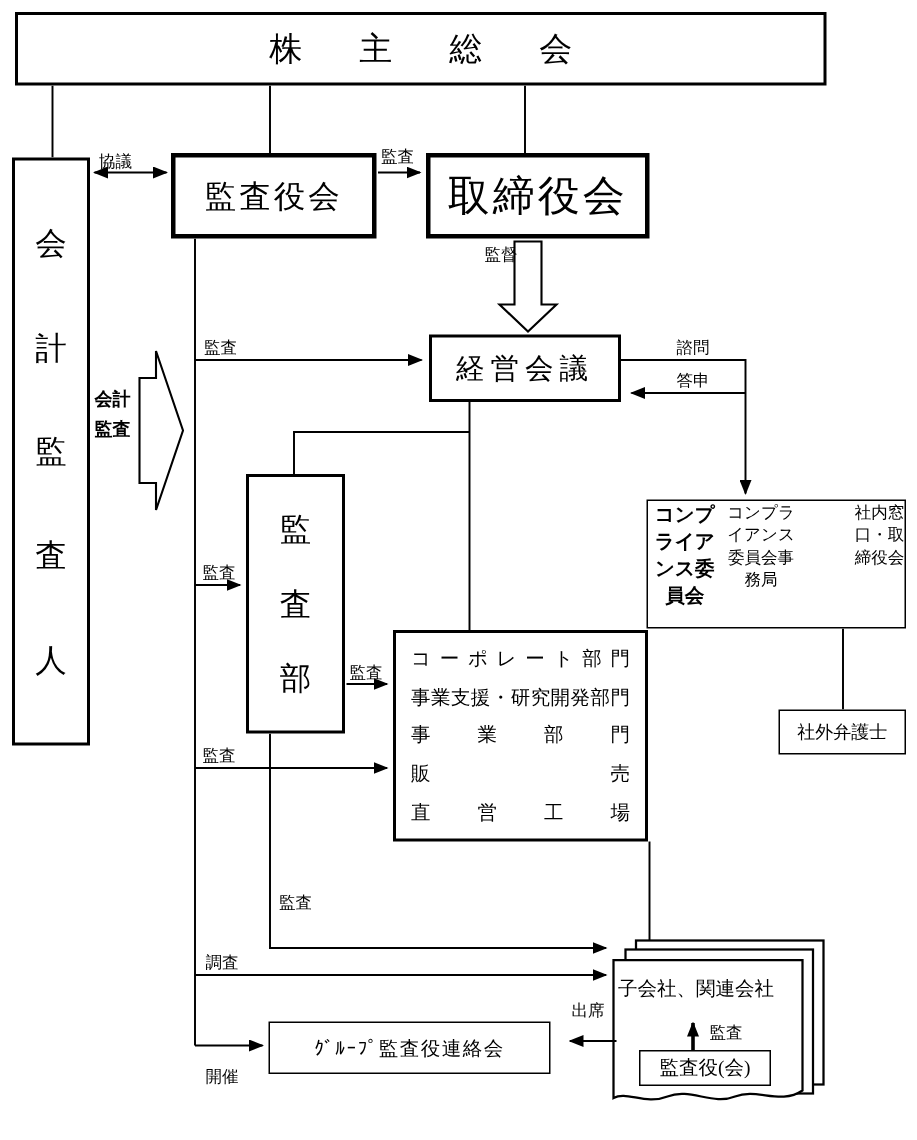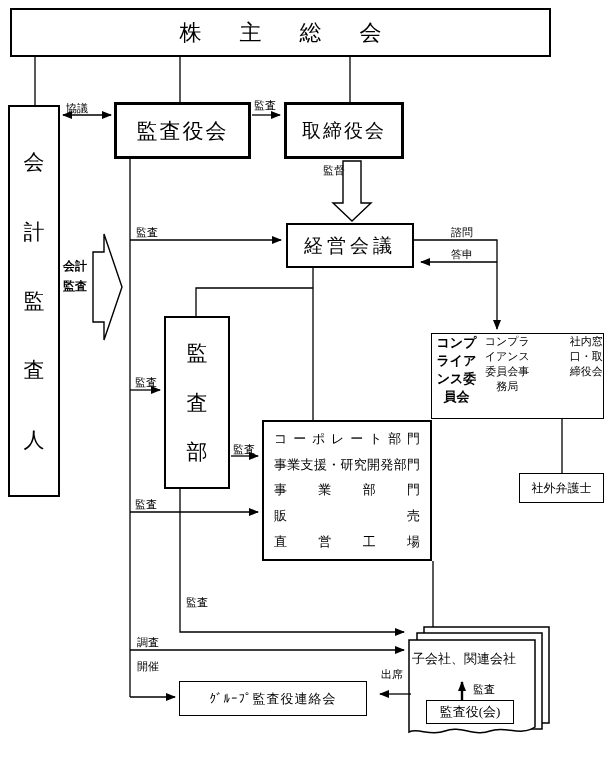--- a/index.html
+++ b/index.html
@@ -19,21 +19,21 @@
   .thick { border-width:3px; }
   .thin  { border-width:1.5px; }
 
   .chars  { display:flex; flex-direction:row; align-items:center; justify-content:center; gap:38px; }
   .vchars { display:flex; flex-direction:column; align-items:center; justify-content:space-evenly;
             height:100%; width:100%; }
 
   #box-shareholders { left:10px; top:8px; width:541px; height:49px; font-size:22px; }
   #box-acct-auditor { left:8px;  top:105px; width:52px; height:392px; font-size:21px; }
   #box-audit-board  { left:114px; top:102px; width:137px; height:57px; font-size:21px; letter-spacing:2px; }
-  #box-directors    { left:284px; top:102px; width:120px; height:57px; font-size:19px; letter-spacing:2px;align-items:center; }
+  #box-directors    { left:284px; top:102px; width:149px; height:57px; font-size:28px; letter-spacing:2px;align-items:center; }
   #box-management   { left:286px; top:223px; width:128px; height:45px; font-size:19px; letter-spacing:4px; }
   #box-audit-dept   { left:164px; top:316px; width:66px;  height:173px; font-size:21px; }
   #box-divisions    { left:262px; top:420px; width:170px; height:141px;
                       flex-direction:column; justify-content:space-evenly; align-items:stretch; }
   .drow { display:flex; justify-content:space-between; width:100%; padding:0 10px; font-size:13px; }
   #box-compliance   { left:431px; top:333px; width:173px; height:86px;
                       flex-direction:row; justify-content:space-evenly; align-items:stretch; }
   .comp-title { font-size:13px; font-weight:bold; text-align:center; }
   .comp-sec   { font-size:11px; text-align:center; }
   .comp-cont  { font-size:11px; text-align:center; padding-left:36px; }
@@ -207,17 +207,17 @@
     <div>会計</div>
     <div>監査</div>
   </div>
   <div class="lbl" style="left:451px; top:226px;">諮問</div>
   <div class="lbl" style="left:451px; top:248px;">答申</div>
   <div class="lbl" style="left:135px; top:376px;">監査</div>
   <div class="lbl" style="left:233px; top:443px;">監査</div>
   <div class="lbl" style="left:135px; top:498px;">監査</div>
   <div class="lbl" style="left:186px; top:596px;">監査</div>
   <div class="lbl" style="left:137px; top:636px;">調査</div>
-  <div class="lbl" style="left:137px; top:660px;">開催</div>
+  <div class="lbl" style="left:137px; top:712px;">開催</div>
   <div class="lbl" style="left:381px; top:668px;">出席</div>
   <div class="lbl" style="left:473px; top:683px;">監査</div>
 
 </div>
 
 </body></html>

